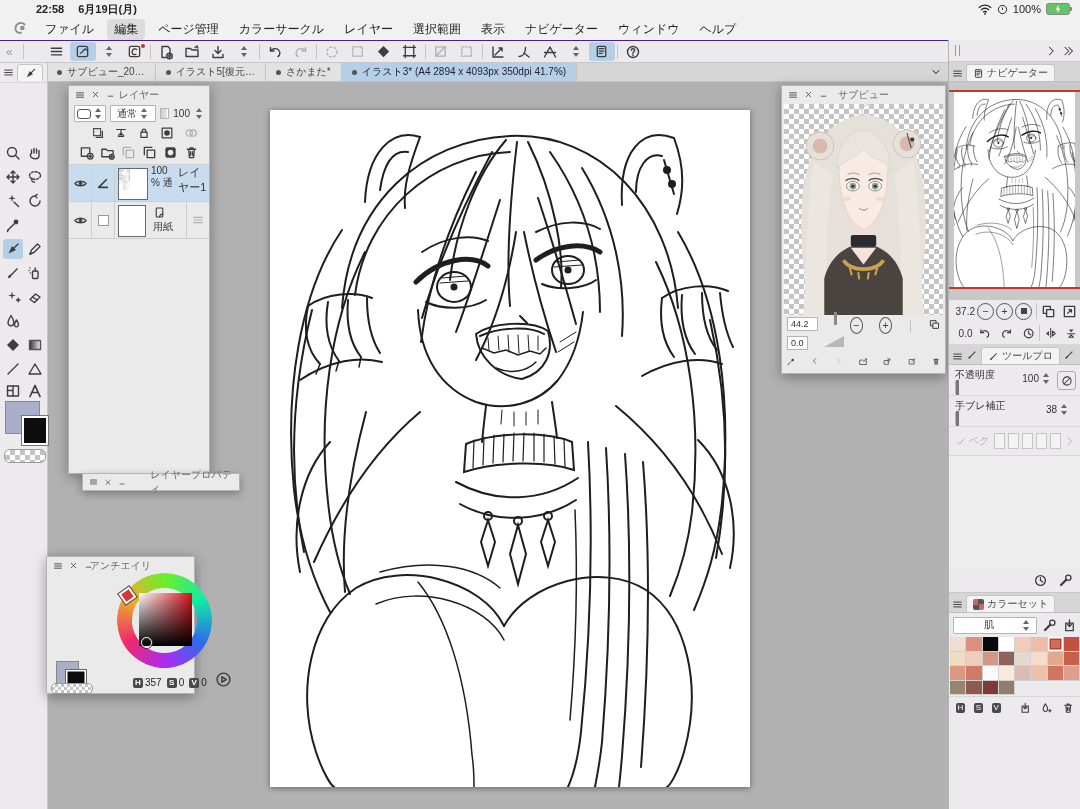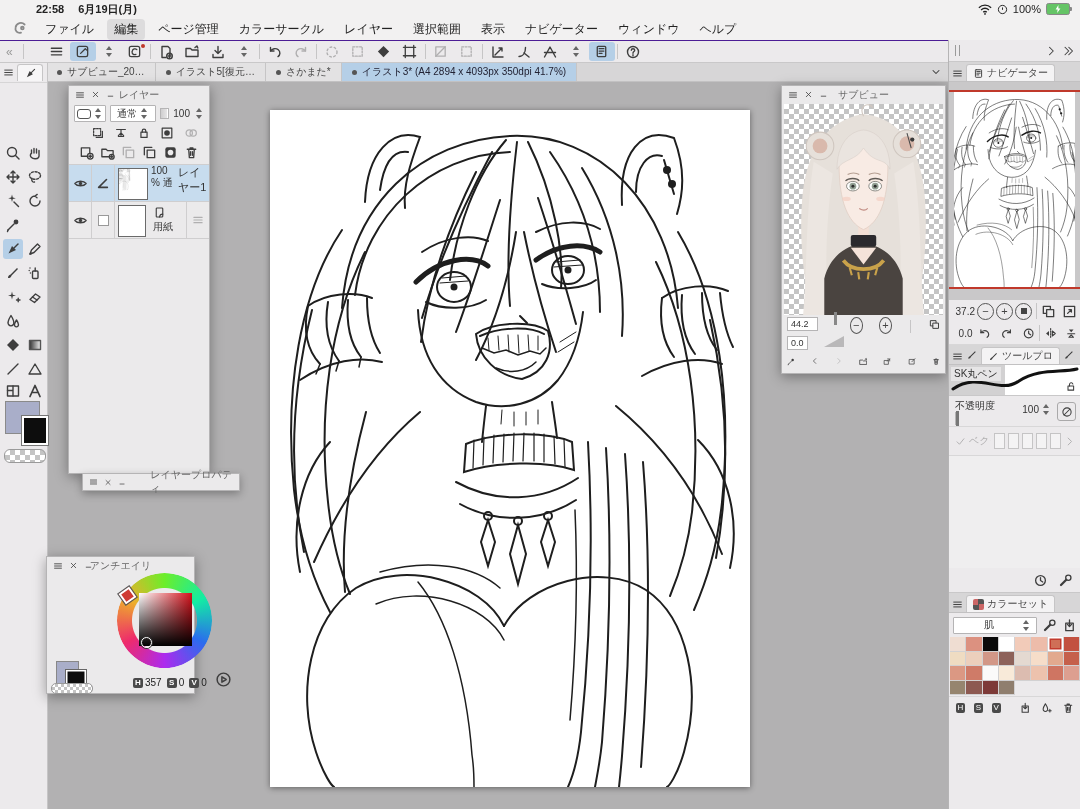--- a/index.html
+++ b/index.html
@@ -1124,46 +1124,47 @@
       <svg class="ic" width="11" height="11">
           <use href="#s-brush"></use>
         </svg>
       <span>ツールプロ</span>
     </span>
     <svg class="ic dim" width="12" height="12" style="margin-bottom:3px">
         <use href="#s-brush"></use>
       </svg>
   </div>
 
-  <div style="position:relative;height:30px;background:#fff;border-bottom:1px solid #c9c8c9">
-    <div style="position:absolute;left:0;top:0;bottom:0;width:56px;background:#d2d1d2"></div>
-    <svg width="132" height="30" viewBox="0 0 132 30" style="position:absolute;left:0;top:0">
-      <path d="M4,24 C30,6 50,30 70,16 C90,3 112,8 128,4" stroke="#111" fill="none" stroke-width="3" stroke-linecap="round"></path>
-    </svg>
-    <span style="position:absolute;left:2px;top:2px;background:#e6e5e6;font-size:10px;padding:0 3px;color:#333">SK丸ペン</span>
-    <svg class="ic" width="12" height="12" style="position:absolute;right:4px;bottom:3px">
-        <use href="#s-unlock"></use>
-      </svg>
-  </div>
 
   <div class="prow" style="height:24px">
     <span class="lab">不透明度</span>
     <span class="psld"><b style="left:95%"></b></span>
     <span class="pval">
         <span>100</span>
         <span class="ud">
           <i class="up"></i>
           <i class="dn"></i>
         </span>
       </span>
     <span class="sqbtn">
         <svg class="ic" width="12" height="12" viewBox="0 0 16 16">
           <circle cx="8" cy="8" r="5.5"></circle>
           <path d="M4,12 L12,4"></path>
         </svg>
+      </span>
+  </div>
+  <div class="prow" style="height:24px">
+    <span class="lab">手ブレ補正</span>
+    <span class="psld"><b style="left:38%"></b></span>
+    <span class="pval" style="right:12px">
+        <span>38</span>
+        <span class="ud">
+          <i class="up"></i>
+          <i class="dn"></i>
+        </span>
       </span>
   </div>
   <div class="prow" style="height:22px;display:flex;align-items:center;gap:3px;color:#b0afb0">
     <svg class="ic dim" width="11" height="11" viewBox="0 0 16 16">
         <path d="M3,8.5 L6.5,12 L13,4"></path>
       </svg>
     <span style="flex:1;overflow:hidden;white-space:nowrap">ベクター吸着</span>
     <i style="width:9px;height:14px;border:1px solid #c5c4c5;background:#f4f3f4"></i>
       <i style="width:9px;height:14px;border:1px solid #c5c4c5;background:#f4f3f4"></i>
       <i style="width:9px;height:14px;border:1px solid #c5c4c5;background:#f4f3f4"></i>

